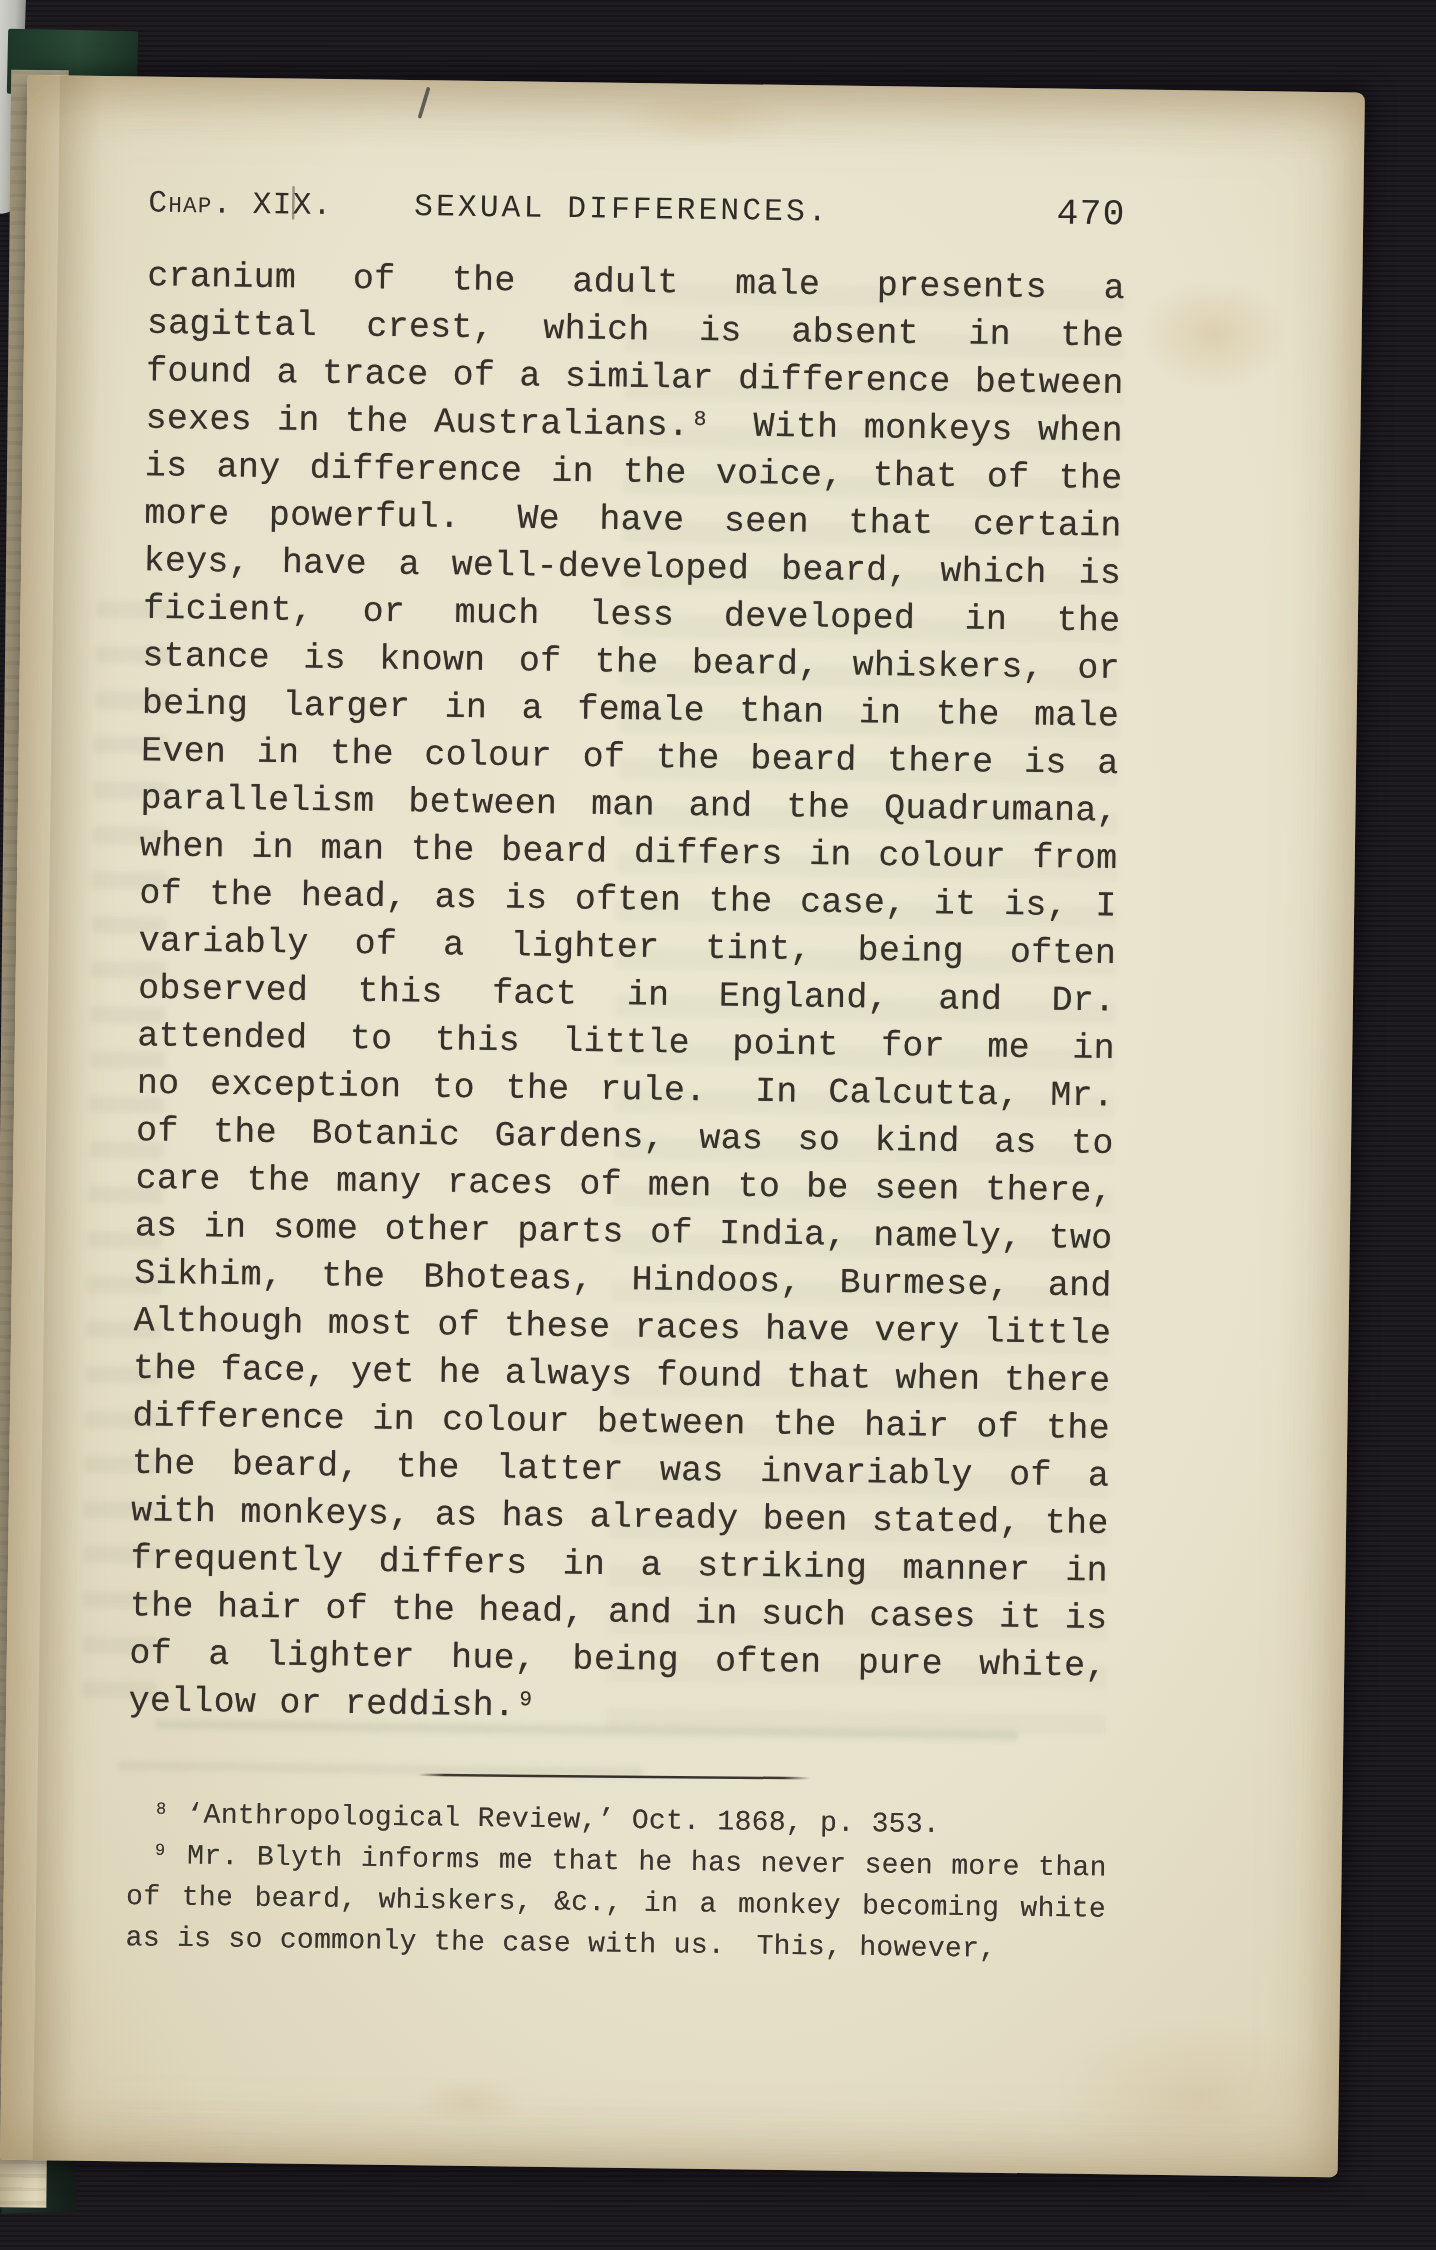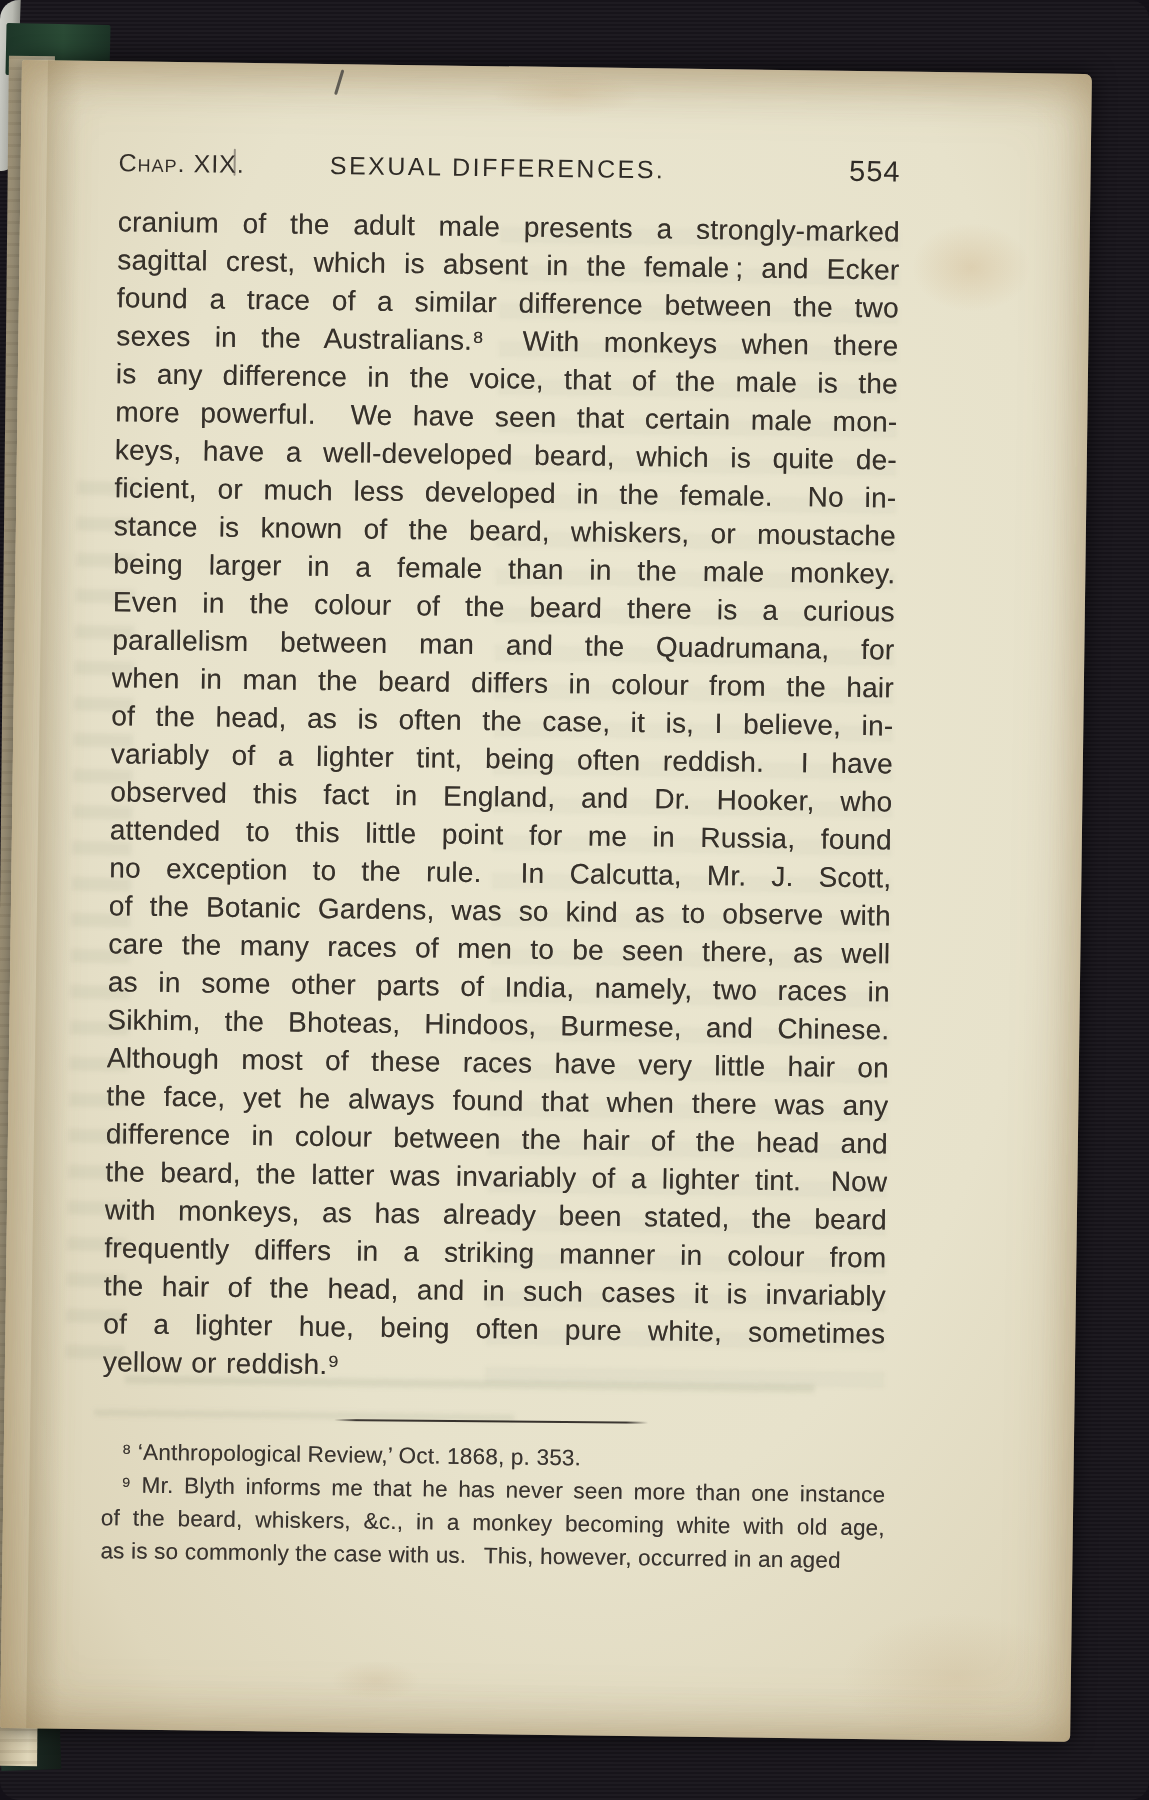--- a/index.html
+++ b/index.html
@@ -1,22 +1,21 @@
 <!DOCTYPE html>
 <html><head>
 <meta charset="utf-8">
 <style>
   html,body{margin:0;padding:0;background:#141118;}
   .stage{
     position:relative;width:1149px;height:1800px;overflow:hidden;
     background:
       repeating-linear-gradient(180deg,#17141a 0px,#17141a 2px,#1e1b21 2px,#1e1b21 4px),
       #18151b;
-    font-family:Liberation Sans, sans-serif;
-    border-radius:19px;
+    font-family:Liberation Mono, monospace;
   }
   
   .board-sliver{
     position:absolute;left:-8px;top:-14px;width:26px;height:185px;
     background:linear-gradient(90deg,#d8d9d3,#b9bab2 70%,#8e8f88);
     border-radius:0 0 14px 8px;transform:rotate(2deg);
   }
   
   .cover-sliver{
     position:absolute;left:6px;top:24px;width:104px;height:52px;
@@ -150,21 +149,21 @@
     <div class="ghost g4"></div>
     <div class="ghost g1"></div>
     <div class="ghost g2"></div>
 
     <div class="pen-mark"></div>
     <div class="pen-tick"></div>
 
     <div class="header">
       <span class="chap">Chap. XIX.</span>
       <span class="running-title">SEXUAL DIFFERENCES.</span>
-      <span class="pagenum">554</span>
+      <span class="pagenum">470</span>
     </div>
 
     <div class="body">
 
     <div class="line">cranium of the adult male presents a strongly-marked</div>
         <div class="line">sagittal crest, which is absent in the female ; and Ecker</div>
         <div class="line">found a trace of a similar difference between the two</div>
         <div class="line">sexes in the Australians.⁸  With monkeys when there</div>
         <div class="line">is any difference in the voice, that of the male is the</div>
         <div class="line">more powerful.  We have seen that certain male mon-</div>

